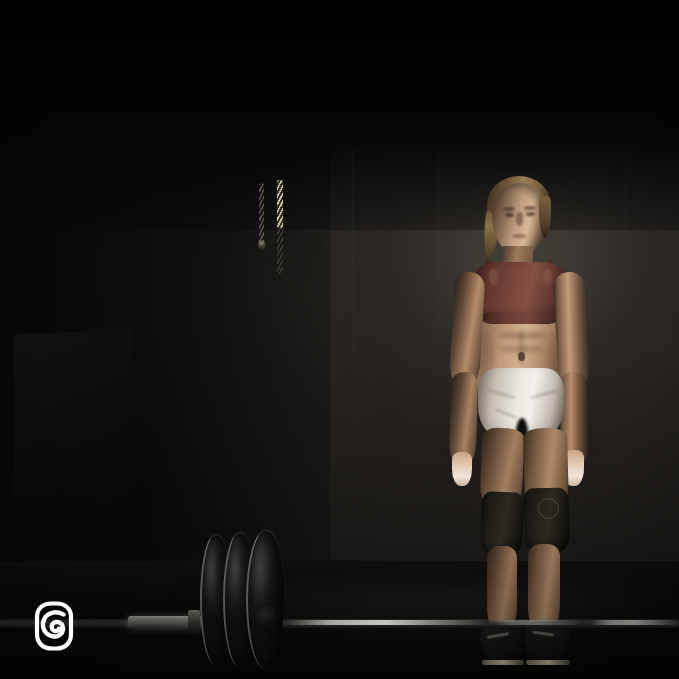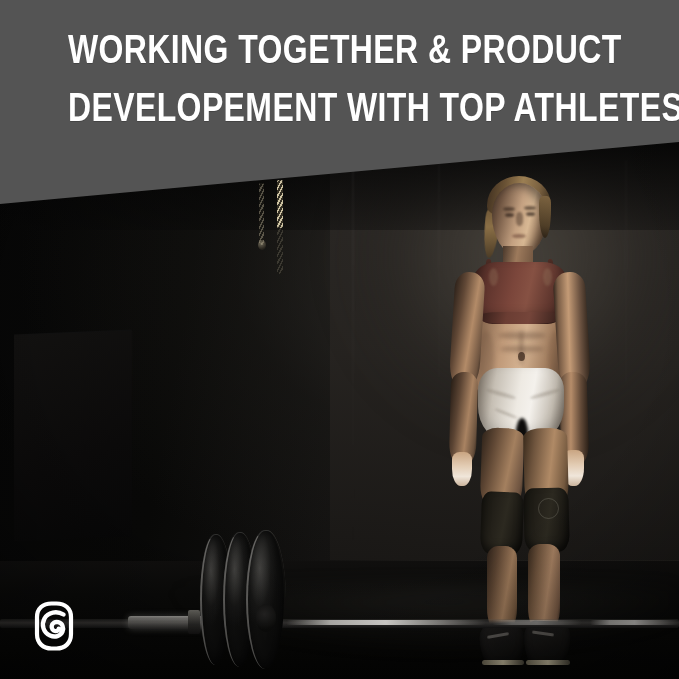--- a/index.html
+++ b/index.html
@@ -479,26 +479,20 @@
     <div class="plate-edge" style="left:200px; top:534px; width:30px; height:130px;"></div>
     <div class="plate" style="left:223px; top:532px; width:32px; height:134px;"></div>
     <div class="plate-edge" style="left:223px; top:532px; width:32px; height:134px;"></div>
     <div class="plate" style="left:246px; top:530px; width:38px; height:138px;"></div>
     <div class="plate-edge" style="left:246px; top:530px; width:38px; height:138px;"></div>
     <div class="plate-hub" style="left:256px; top:604px; width:20px; height:28px;"></div>
 
     <div class="vignette"></div>
   </div>
 
-  <div class="header-band">
-    <div class="header-text">
-      <span class="ln ln1">WORKING TOGETHER &amp; PRODUCT</span>
-      <span class="ln ln2">DEVELOPEMENT WITH TOP ATHLETES</span>
-    </div>
-  </div>
 
   <div class="brand-logo">
     <svg width="44" height="50" viewBox="0 0 44 50" aria-hidden="true">
       <path d="M5 16 C5 7.5 11 2.5 19.5 2.5 L24.5 2.5 C33 2.5 39 7.5 39 16 L39 33
                C39 42 33 47.5 24.5 47.5 L19.5 47.5 C11 47.5 5 42 5 33 Z" fill="none" stroke="#ffffff" stroke-width="4.2" stroke-linejoin="round"></path>
       <path d="M31.5 13.5 C25 9.5 16 11 12.5 17.5 C9 24 11.5 31.5 18 34.5
                C23 36.8 28.5 35 30.5 30.5 C32.2 26.6 30.3 22.3 26.3 21.2
                C23.2 20.35 20.2 22.1 19.7 25.2 C19.3 27.7 21 29.9 23.5 30.1
                C25.2 30.25 26.6 29.2 26.8 27.6" fill="none" stroke="#ffffff" stroke-width="4.4" stroke-linecap="round"></path>
     </svg>

